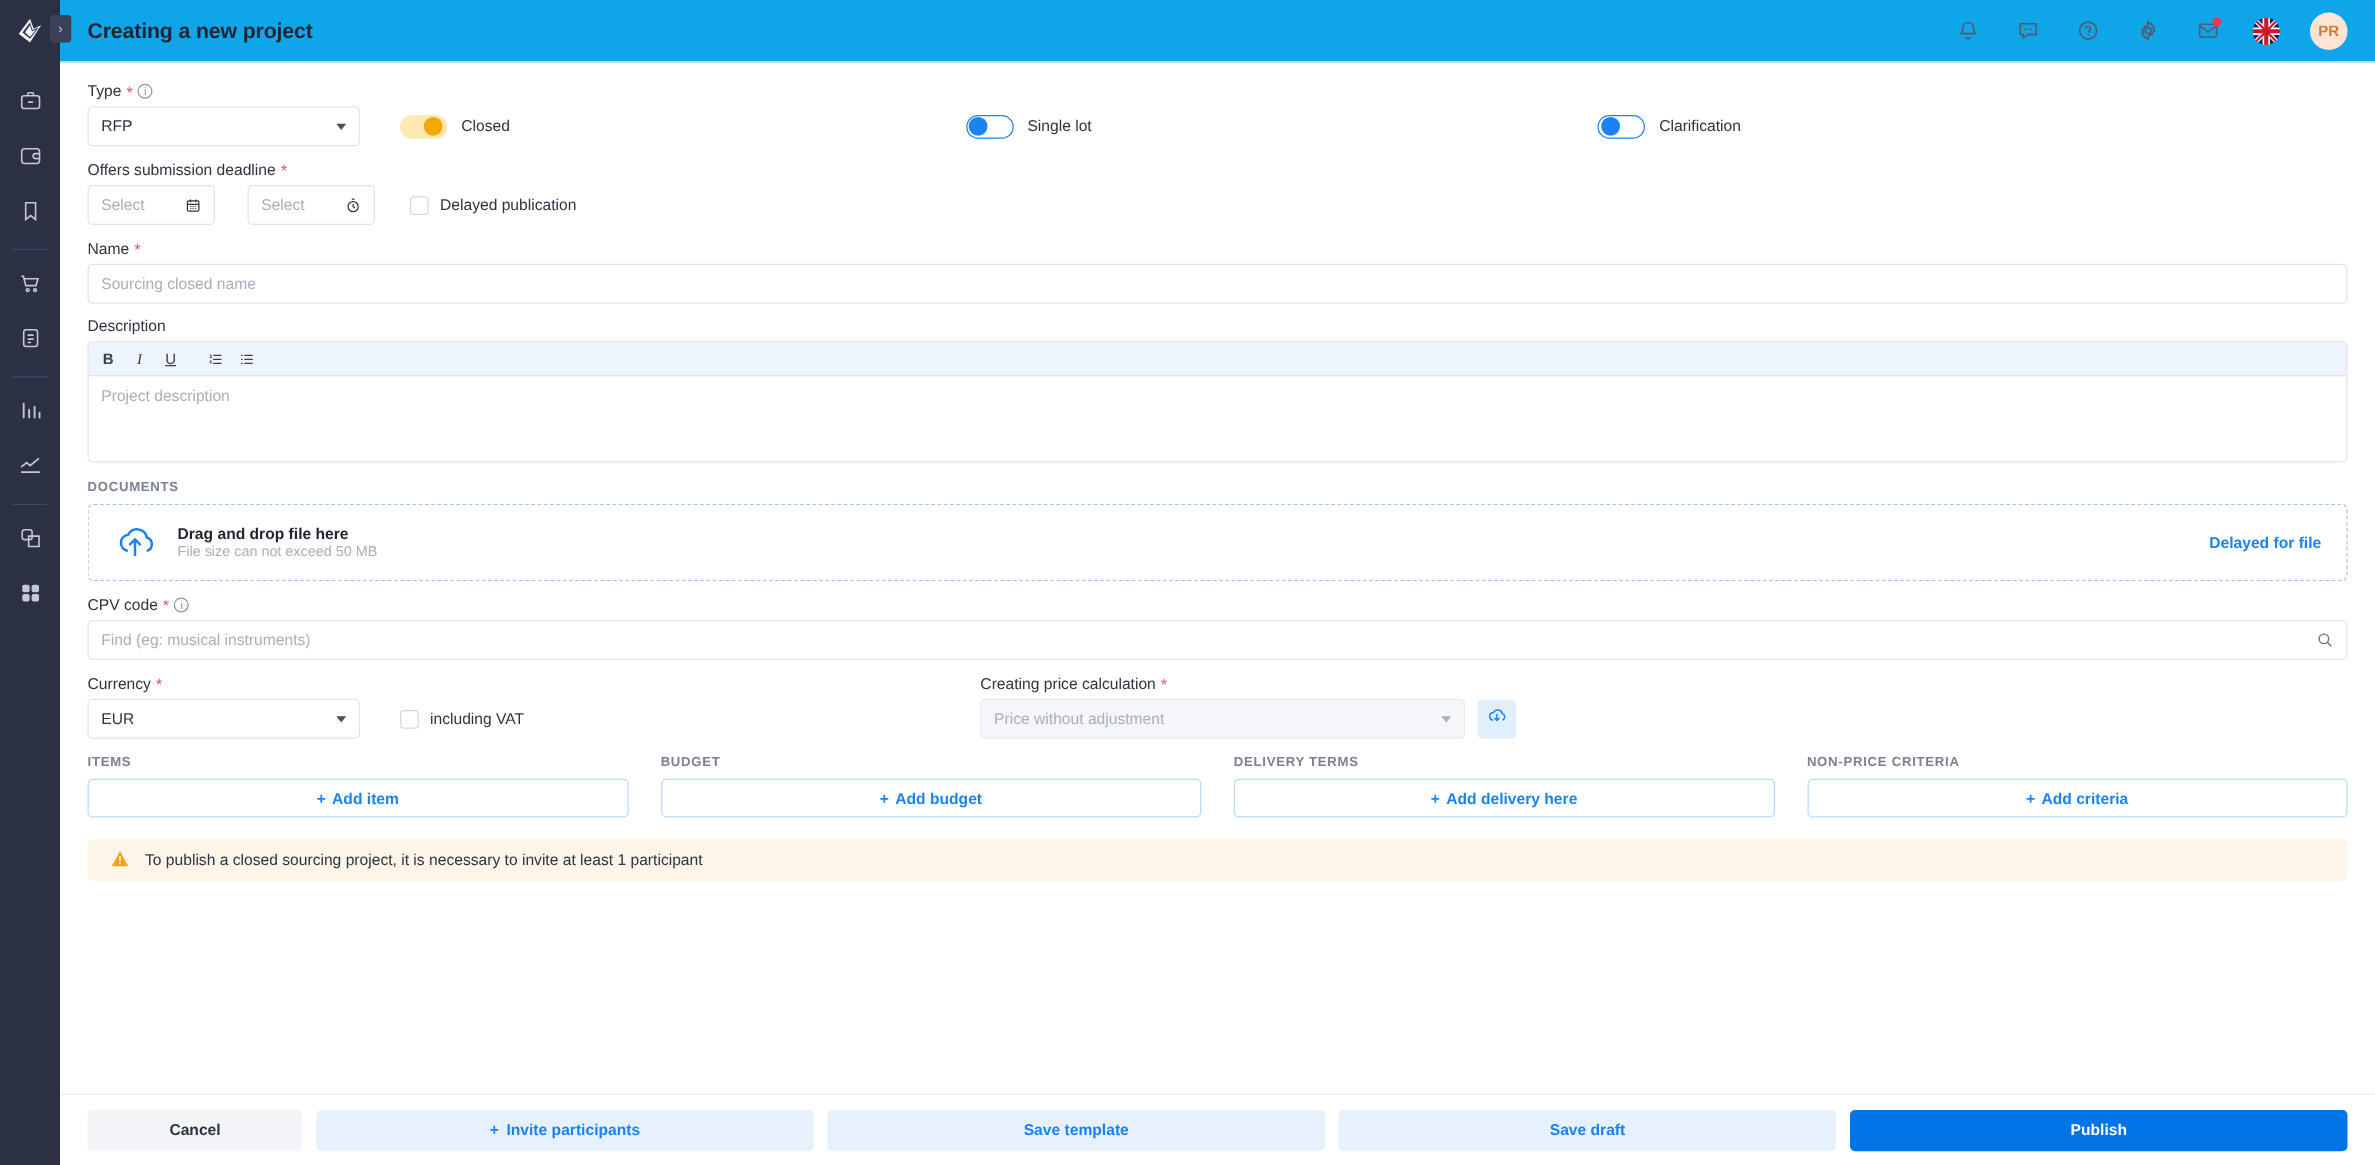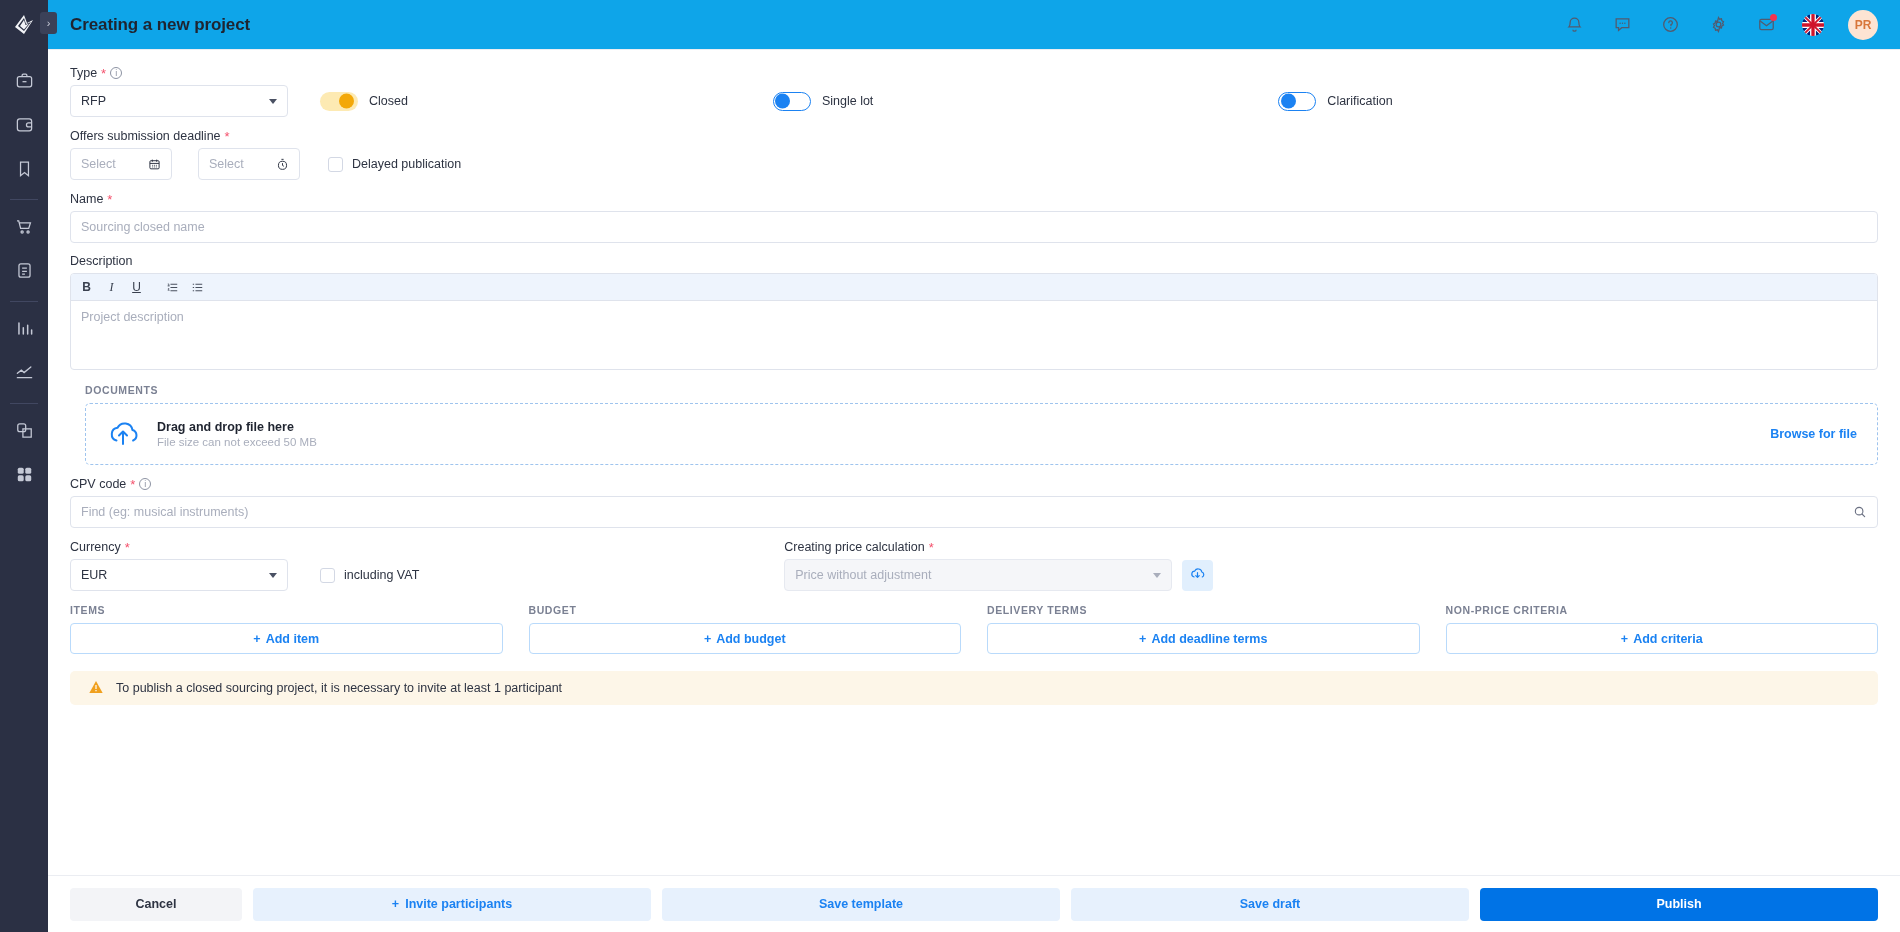--- a/index.html
+++ b/index.html
@@ -391,34 +391,34 @@
             <div class="tb-btn">
               <svg width="13" height="13" viewBox="0 0 24 24" fill="none" stroke="#39404f" stroke-width="1.7" stroke-linecap="round">
                 <path d="M9 6h11M9 12h11M9 18h11M4 6h1M4 12h1M4 18h1"></path>
               </svg>
             </div>
           </div>
           <div class="editor-body">Project description</div>
         </div>
       </div>
 
-      <div style="margin-top:14px;margin-left:15px;">
+      <div style="margin-top:14px;">
         <div class="section-cap">DOCUMENTS</div>
         <div class="dropzone">
           <span style="margin-right:17px;display:flex;">
             <svg width="34" height="30" viewBox="0 0 34 30" fill="none" stroke="#1b82f2" stroke-width="2" stroke-linecap="round">
               <path d="M10.5 21.5A6.5 6.5 0 0 1 11.5 8.8 8 8 0 0 1 26.5 11a5.6 5.6 0 0 1 .6 10.5"></path>
               <path d="M17 25V12.5M17 12.5l-4 4M17 12.5l4 4"></path>
             </svg>
           </span>
           <div>
             <div class="dz-title">Drag and drop file here</div>
             <div class="dz-sub">File size can not exceed 50 MB</div>
           </div>
-          <div class="browse">Browse for file</div>
+          <div class="browse">Delayed for file</div>
         </div>
       </div>
 
       <div style="margin-top:12px;">
         <div class="label">
           <span>CPV code</span>
           <span class="req">*</span>
           <i class="info-i">i</i>
         </div>
         <div class="field placeholder">
@@ -483,21 +483,21 @@
           <div class="section-cap">BUDGET</div>
           <div class="add-btn">
             <span>+</span>
             <span>Add budget</span>
           </div>
         </div>
         <div style="flex:1;">
           <div class="section-cap">DELIVERY TERMS</div>
           <div class="add-btn">
             <span>+</span>
-            <span>Add deadline terms</span>
+            <span>Add delivery here</span>
           </div>
         </div>
         <div style="flex:1;">
           <div class="section-cap">NON-PRICE CRITERIA</div>
           <div class="add-btn">
             <span>+</span>
             <span>Add criteria</span>
           </div>
         </div>
       </div>

